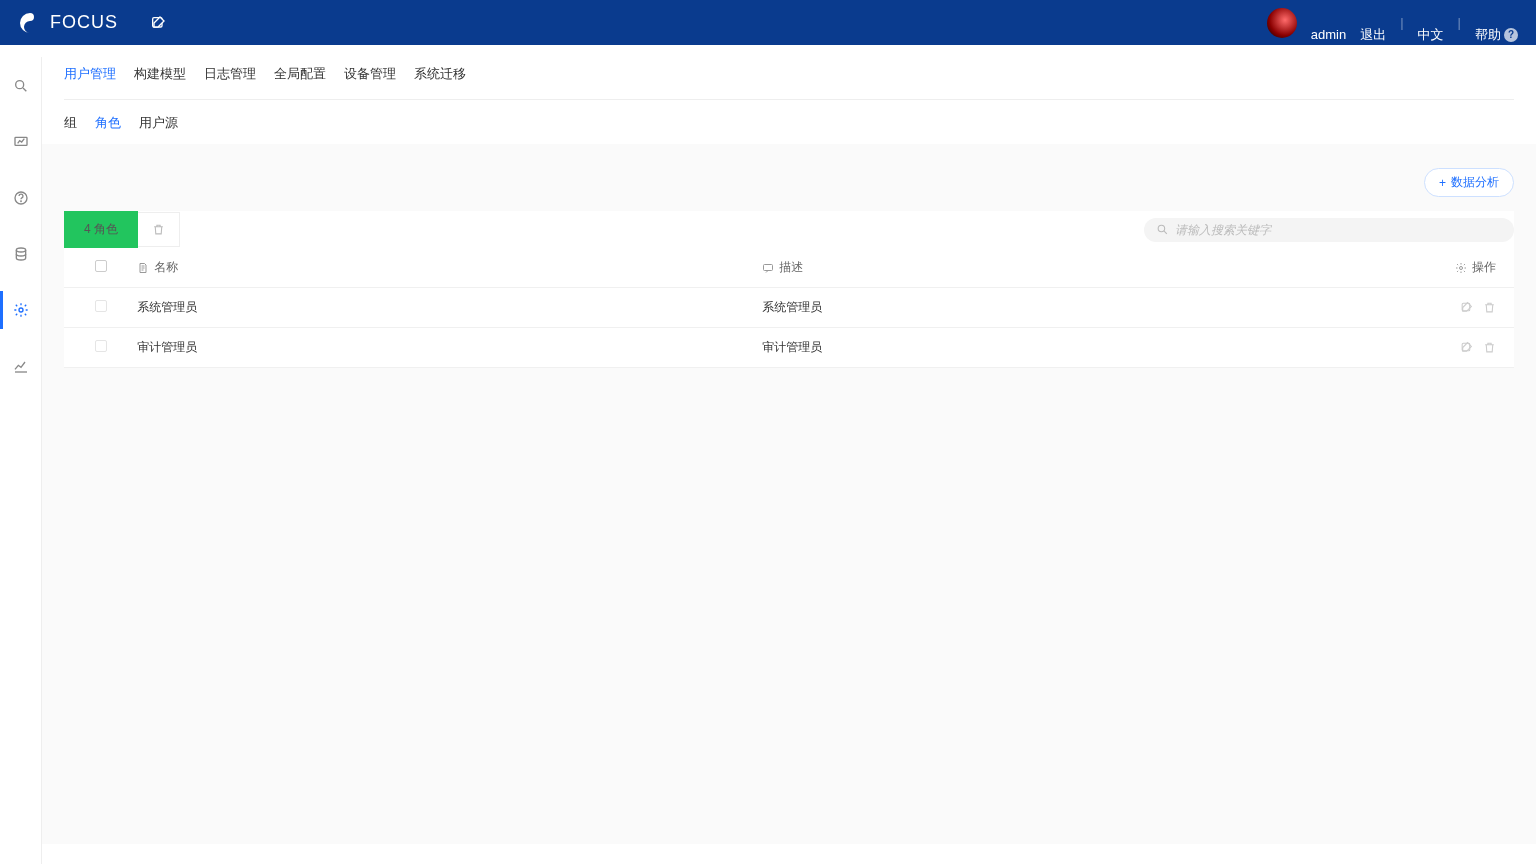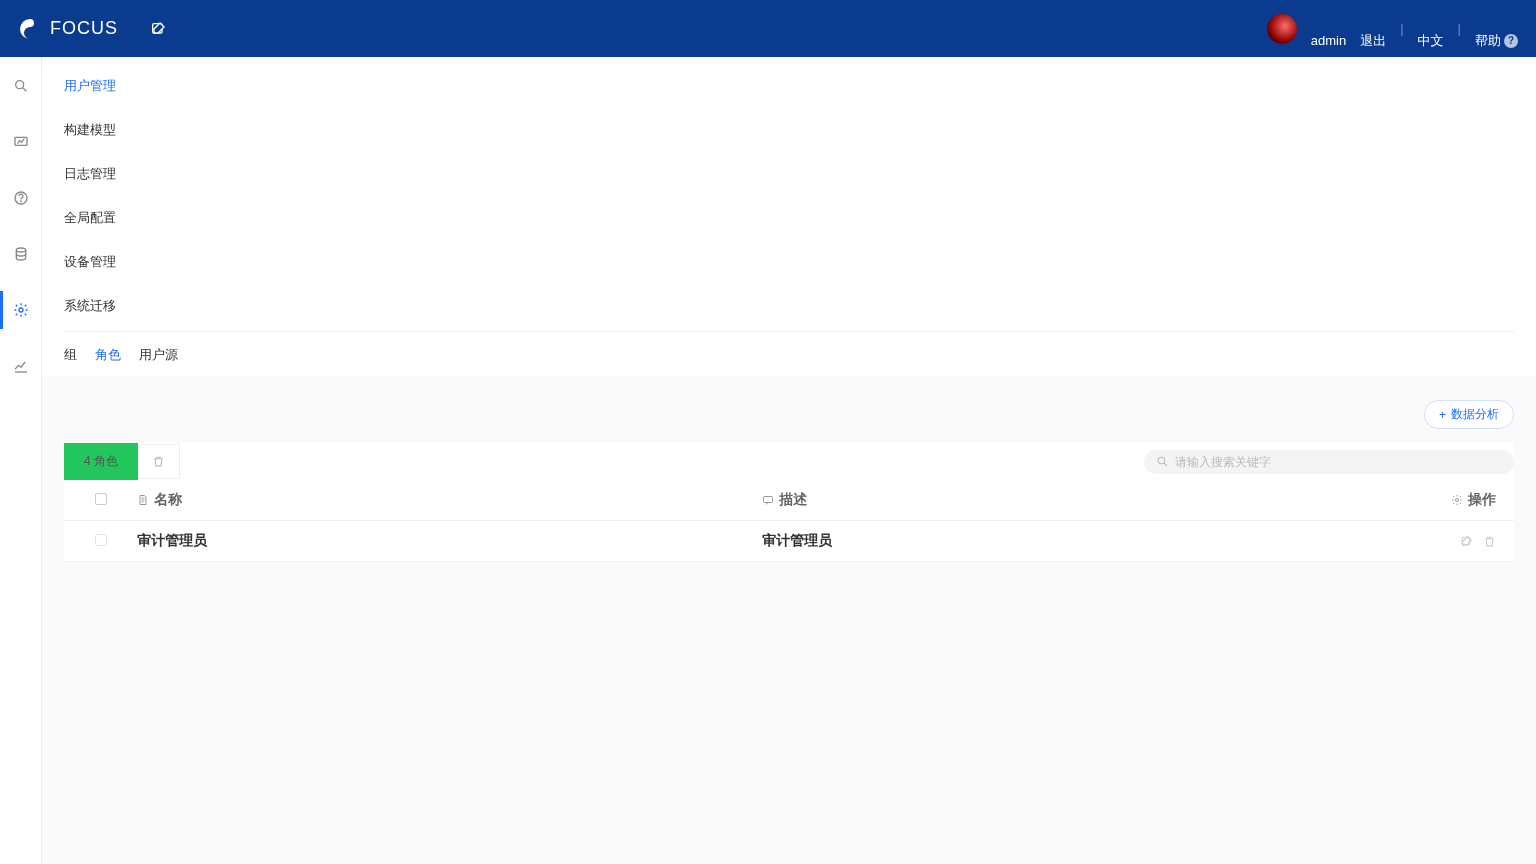--- a/index.html
+++ b/index.html
@@ -1,60 +1,60 @@
 <!DOCTYPE html>
 <html><head>
 <meta charset="utf-8">
 <style>
 * { margin: 0; padding: 0; box-sizing: border-box; }
 body { font-family: "Microsoft YaHei", "PingFang SC", Arial, sans-serif; font-size: 13px; color: #333; background: #fff; }
 
 
-.header { height: 57px; background: #0a3b8e; display: flex; align-items: center; padding: 12px 18px; color: #fff; }
+.header { height: 45px; background: #0a3b8e; display: flex; align-items: center; padding: 12px 18px; color: #fff; }
 .logo { display: flex; align-items: center; gap: 8px; }
 .logo-icon { width: 24px; height: 24px; }
 .logo-text { font-size: 18px; font-weight: 500; letter-spacing: 1px; }
 .header-compose { margin-left: 32px; color: #fff; cursor: pointer; }
 .header-right { margin-left: auto; display: flex; align-items: center; gap: 14px; font-size: 13px; }
 .avatar { width: 30px; height: 30px; border-radius: 50%; background: radial-gradient(circle at 60% 40%, #ff6b6b 0%, #8b0000 60%, #000 100%); }
 .header-right a { color: #fff; text-decoration: none; cursor: pointer; display: flex; align-items: center; gap: 3px; margin-top: 24px; }
 .header-sep { color: rgba(255,255,255,0.4); }
 .help-q { width: 14px; height: 14px; border-radius: 50%; background: rgba(255,255,255,0.7); color: #0a3b8e; display: inline-flex; align-items: center; justify-content: center; font-size: 10px; font-weight: bold; }
 
 
 .sidebar { position: fixed; left: 0; top: 57px; bottom: 0; width: 42px; background: #fff; border-right: 1px solid #eee; display: flex; flex-direction: column; align-items: center; padding-top: 14px; gap: 26px; }
 .sidebar-item { width: 42px; height: 30px; display: flex; align-items: center; justify-content: center; color: #888; cursor: pointer; position: relative; }
 .sidebar-item.active { color: #1e6fff; }
 .sidebar-item.active::before { content: ""; position: absolute; left: 0; top: -4px; bottom: -4px; width: 3px; background: #1e6fff; }
 
 
 .content { margin-left: 42px; padding: 0 22px; }
-.topnav { display: flex; gap: 18px; padding: 16px 0 12px; border-bottom: 1px solid #eee; font-size: 13px; flex-direction: column; }
+.topnav { display: flex; gap: 18px; padding: 16px 0 12px; border-bottom: 1px solid #eee; font-size: 13px; }
 .topnav-item { color: #333; cursor: pointer; padding: 4px 0; }
 .topnav-item.active { color: #1e6fff; }
 .subtabs { display: flex; gap: 18px; padding: 14px 0 12px; font-size: 13px; }
 .subtab { color: #333; cursor: pointer; }
 .subtab.active { color: #1e6fff; }
 
 .main-area { background: #fafafa; margin: 0 -22px; padding: 24px 22px 0; min-height: 700px; }
 .main-inner { background: transparent; }
 .toolbar-row { display: flex; justify-content: flex-end; margin-bottom: 14px; }
 .add-btn { border: 1px solid #cde0ff; color: #1e6fff; background: #fff; border-radius: 16px; padding: 5px 14px; font-size: 12px; cursor: pointer; display: flex; align-items: center; gap: 5px; }
 
 .list-wrap { background: #fff; }
 .list-header { display: flex; align-items: center; }
 .count-box { background: #22c55e; padding: 10px 20px; font-size: 12px; color: #555; }
 .trash-head { padding: 10px 14px; color: #bbb; cursor: pointer; border: 1px solid #eee; border-left: none; }
 
 .search-box { margin-left: auto; display: flex; align-items: center; background: #f4f4f4; border-radius: 16px; padding: 5px 12px; width: 370px; }
-.search-box input { border: none; background: transparent; outline: none; font-size: 12px; flex: 1; margin-left: 6px; color: #333; }
+.search-box input { border: none; background: transparent; outline: none; font-size: 12px; flex: 1; margin-left: 6px; color: #333; font-style: italic; }
 .search-box input::placeholder { color: #bbb; }
 
 table { width: 100%; border-collapse: collapse; }
-th, td { text-align: left; padding: 11px 10px; border-bottom: 1px solid #f0f0f0; font-size: 14px; font-weight: bold; color: #333; }
+th, td { text-align: left; padding: 11px 10px; border-bottom: 1px solid #f0f0f0; font-size: 12px; font-weight: normal; color: #333; }
 th { color: #666; }
 th .th-inner { display: flex; align-items: center; gap: 5px; }
 .col-check { width: 50px; text-align: center; }
 .col-name { width: 420px; padding-left: 0; }
 .col-desc { width: 440px; }
 .col-ops { width: 80px; text-align: right; padding-right: 18px; }
 .chk { width: 12px; height: 12px; border: 1px solid #ccc; display: inline-block; border-radius: 2px; cursor: pointer; }
 .chk.disabled { opacity: 0.5; cursor: not-allowed; }
 .row-ops { display: flex; gap: 10px; justify-content: flex-end; align-items: center; }
 .row-ops .op { color: #ccc; cursor: pointer; }
@@ -215,20 +215,40 @@
                       </svg>
                     </span>
                     <span>操作</span>
                   </div>
                 </th>
             </tr>
           </thead>
           <tbody id="tbody">
               <tr>
                 <td class="col-check"><span class="chk disabled"></span></td>
+                <td class="col-name">系统管理员</td>
+                <td class="col-desc">系统管理员</td>
+                <td class="col-ops col-ops-cell">
+                  <div class="row-ops">
+                    <span class="op">
+                      <svg width="13" height="13" viewBox="0 0 24 24" fill="none" stroke="currentColor" stroke-width="2">
+                        <rect x="4" y="4" width="14" height="14" rx="2"></rect>
+                        <path d="M14 3l7 7-9 9H5v-7l9-9z"></path>
+                      </svg>
+                    </span>
+                    <span class="op">
+                      <svg width="13" height="13" viewBox="0 0 24 24" fill="none" stroke="currentColor" stroke-width="2">
+                        <path d="M4 7h16M9 7V4h6v3M6 7l1 13h10l1-13"></path>
+                      </svg>
+                    </span>
+                  </div>
+                </td>
+              </tr>
+              <tr>
+                <td class="col-check"><span class="chk disabled"></span></td>
                 <td class="col-name">审计管理员</td>
                 <td class="col-desc">审计管理员</td>
                 <td class="col-ops col-ops-cell">
                   <div class="row-ops">
                     <span class="op">
                       <svg width="13" height="13" viewBox="0 0 24 24" fill="none" stroke="currentColor" stroke-width="2">
                         <rect x="4" y="4" width="14" height="14" rx="2"></rect>
                         <path d="M14 3l7 7-9 9H5v-7l9-9z"></path>
                       </svg>
                     </span>

